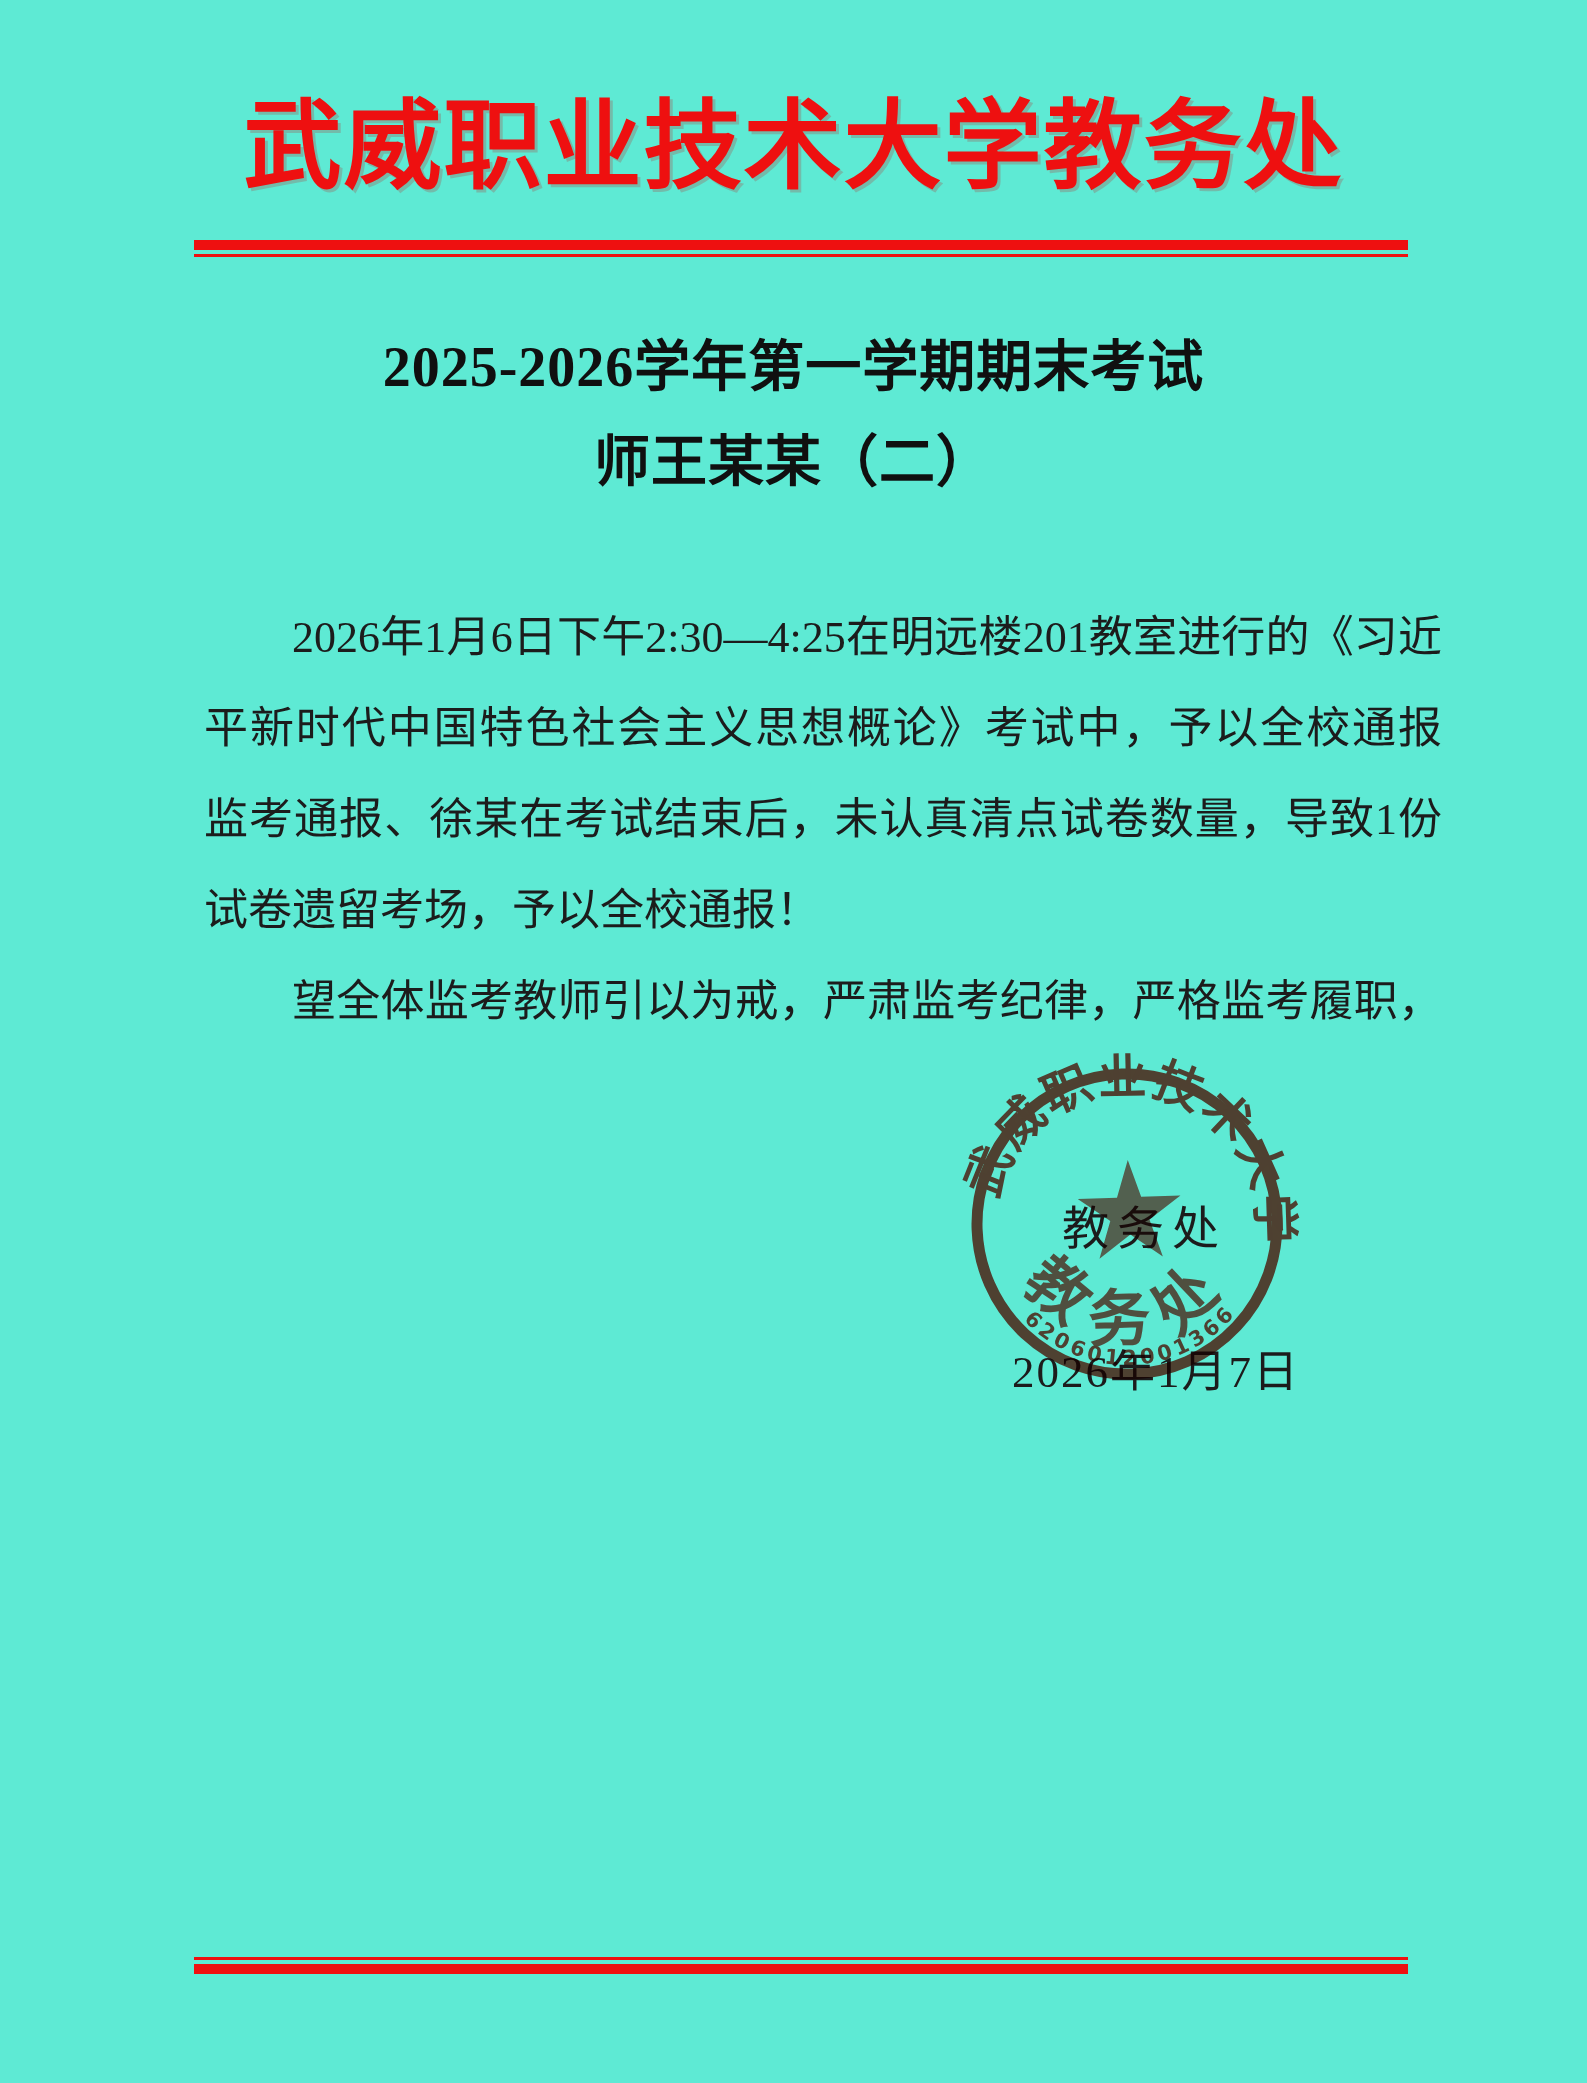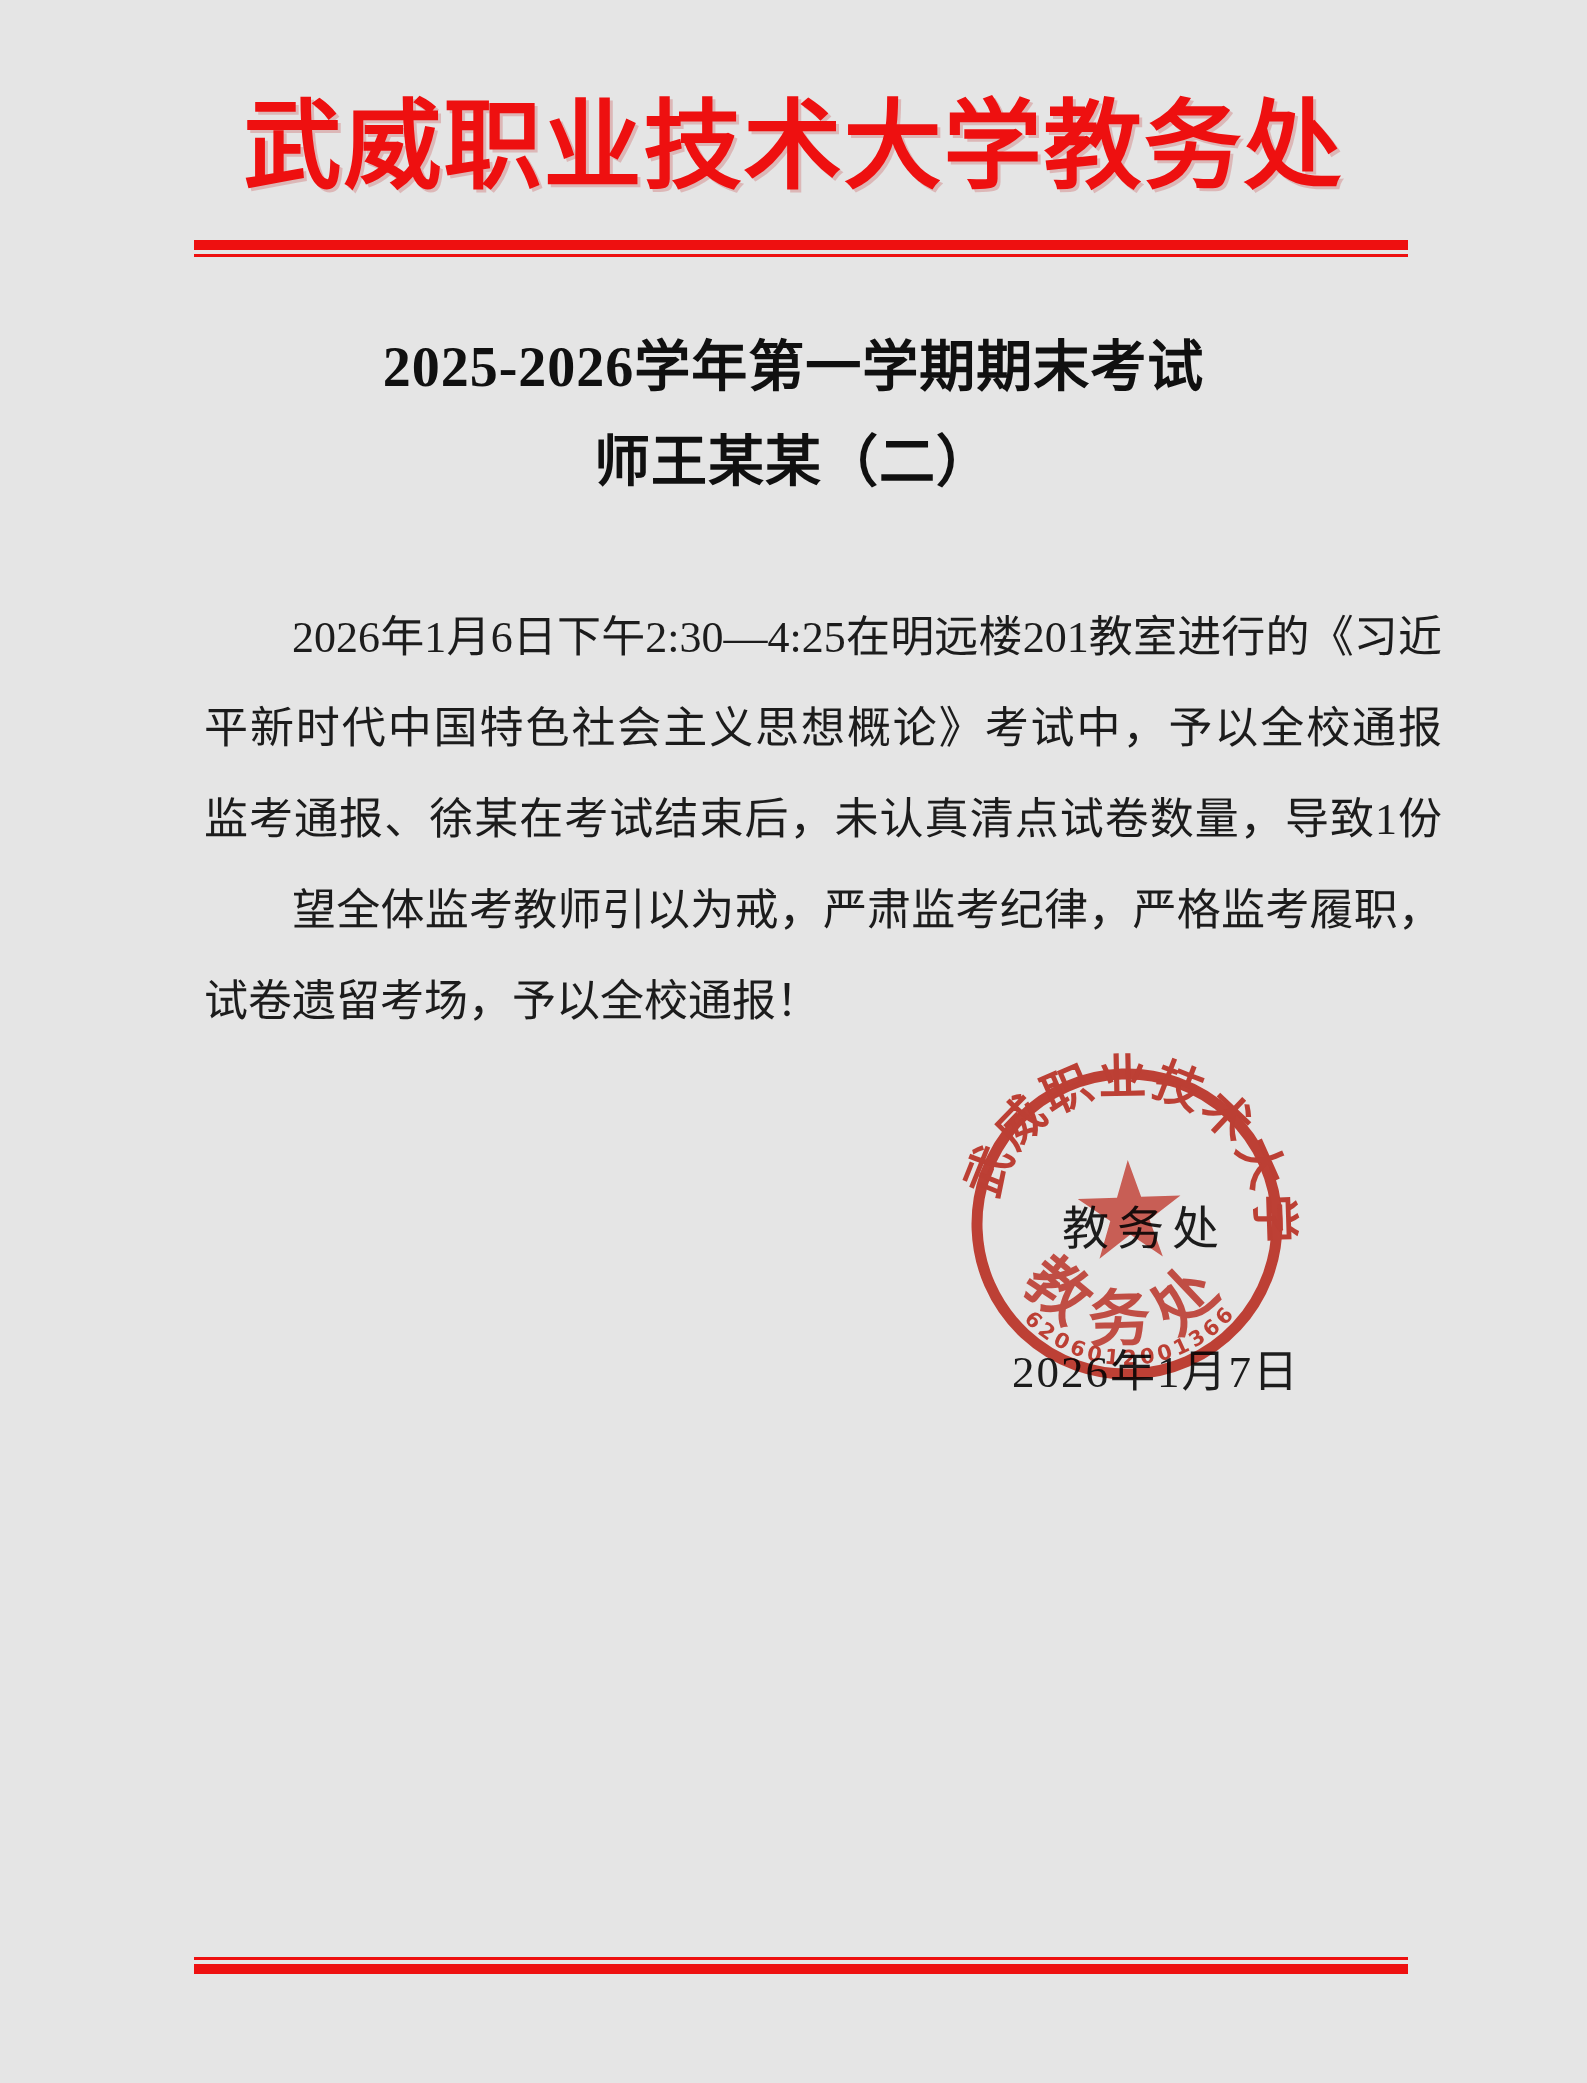--- a/index.html
+++ b/index.html
@@ -1,19 +1,19 @@
 <!DOCTYPE html>
 <html lang="zh-CN"><head>
 <meta charset="utf-8">
 <style>
   html,body{margin:0;padding:0;background:#ffffff;}
   .page{
     position:relative;
     width:1587px;height:2083px;
-    background:#e5e5e5;
+    background:#5eead4;
     overflow:hidden;
     font-family:"Liberation Serif","DejaVu Serif",serif;
     color:#1e1e1e;
   }
   
   .letterhead{
     position:absolute;left:0;top:72px;width:100%;height:150px;
     line-height:150px;text-align:center;
     font-size:98px;font-weight:bold;color:#ee1010;
     letter-spacing:2px;white-space:nowrap;
@@ -86,22 +86,22 @@
 
   <div class="doc-title">
     <div>2025-2026学年第一学期期末考试</div>
     <div>师王某某（二）</div>
   </div>
 
   <div class="body-text">
     <div class="body-line just indent">2026年1月6日下午2:30—4:25在明远楼201教室进行的《习近</div>
     <div class="body-line just">平新时代中国特色社会主义思想概论》考试中，予以全校通报</div>
     <div class="body-line just">监考通报、徐某在考试结束后，未认真清点试卷数量，导致1份</div>
+    <div class="body-line flush">试卷遗留考场，予以全校通报！</div>
     <div class="body-line just indent">望全体监考教师引以为戒，严肃监考纪律，严格监考履职，</div>
-    <div class="body-line flush">试卷遗留考场，予以全校通报！</div>
   </div>
 
   <div class="sig-dept">教务处</div>
   <div class="sig-date">2026年1月7日</div>
 
   <svg class="seal" viewBox="-180 -180 360 360" xmlns="http://www.w3.org/2000/svg">
     <defs>
       <path id="arcName" d="M -127.6,-29.5 A 131,131 0 0 1 128.6,25.0"></path>
       <path id="arcDept" d="M -100.5,58 A 116,116 0 0 0 100.5,58"></path>
       <path id="arcSerial" d="M -111.1,86.8 A 141,141 0 0 0 111.1,86.8"></path>

